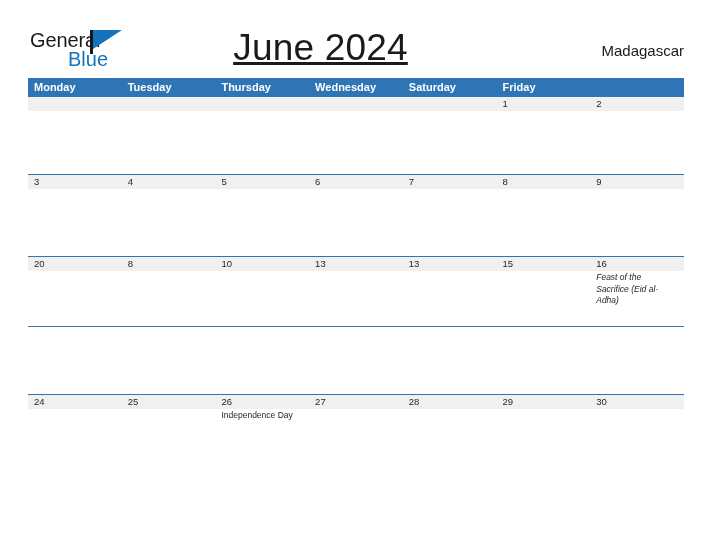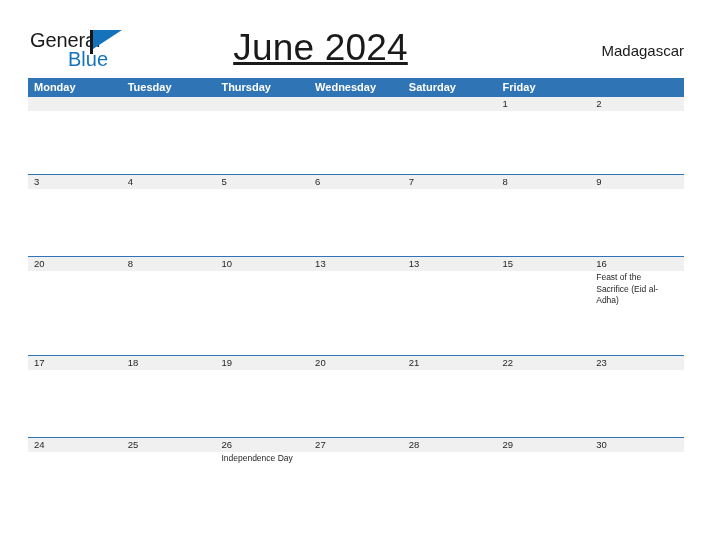--- a/index.html
+++ b/index.html
@@ -167,21 +167,21 @@
     padding: 1px 8px 0 6px;
     font-size: 8.5px;
     line-height: 11.5px;
     color: #262626;
     word-wrap: break-word;
     overflow-wrap: break-word;
   }
 
   .h-row0 .event-band { height: 63px; }
   .h-row1 .event-band { height: 67px; }
-  .h-row2 .event-band { height: 84px; }
+  .h-row2 .event-band { height: 55px; font-style: italic; }
   .h-row3 .event-band { height: 67px; }
   .h-row4 .event-band { height: 26px; }
 </style>
 </head>
 <body>
 
 <div class="page">
 
   <div class="topbar">
 
@@ -268,29 +268,20 @@
         <div class="event-cell"></div>
         <div class="event-cell"></div>
         <div class="event-cell"></div>
         <div class="event-cell"></div>
         <div class="event-cell"></div>
         <div class="event-cell">Feast of the Sacrifice (Eid al-Adha)</div>
       </div>
     </div>
 
     <div class="week-row h-row3">
-      <div class="day-number-band">
-        <div class="day-num-cell">17</div>
-        <div class="day-num-cell">18</div>
-        <div class="day-num-cell">19</div>
-        <div class="day-num-cell">20</div>
-        <div class="day-num-cell">21</div>
-        <div class="day-num-cell">22</div>
-        <div class="day-num-cell">23</div>
-      </div>
       <div class="event-band">
         <div class="event-cell"></div>
         <div class="event-cell"></div>
         <div class="event-cell"></div>
         <div class="event-cell"></div>
         <div class="event-cell"></div>
         <div class="event-cell"></div>
         <div class="event-cell"></div>
       </div>
     </div>

